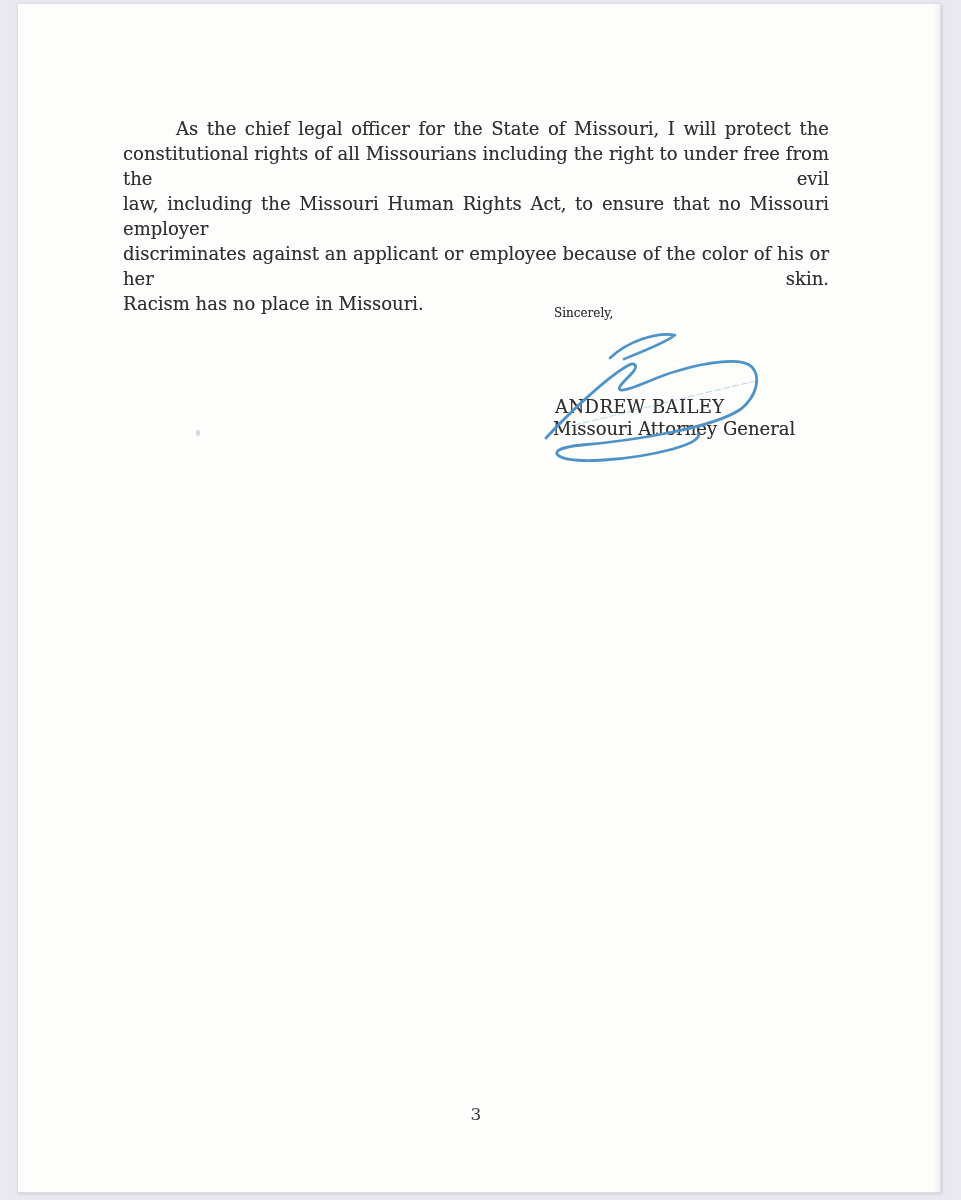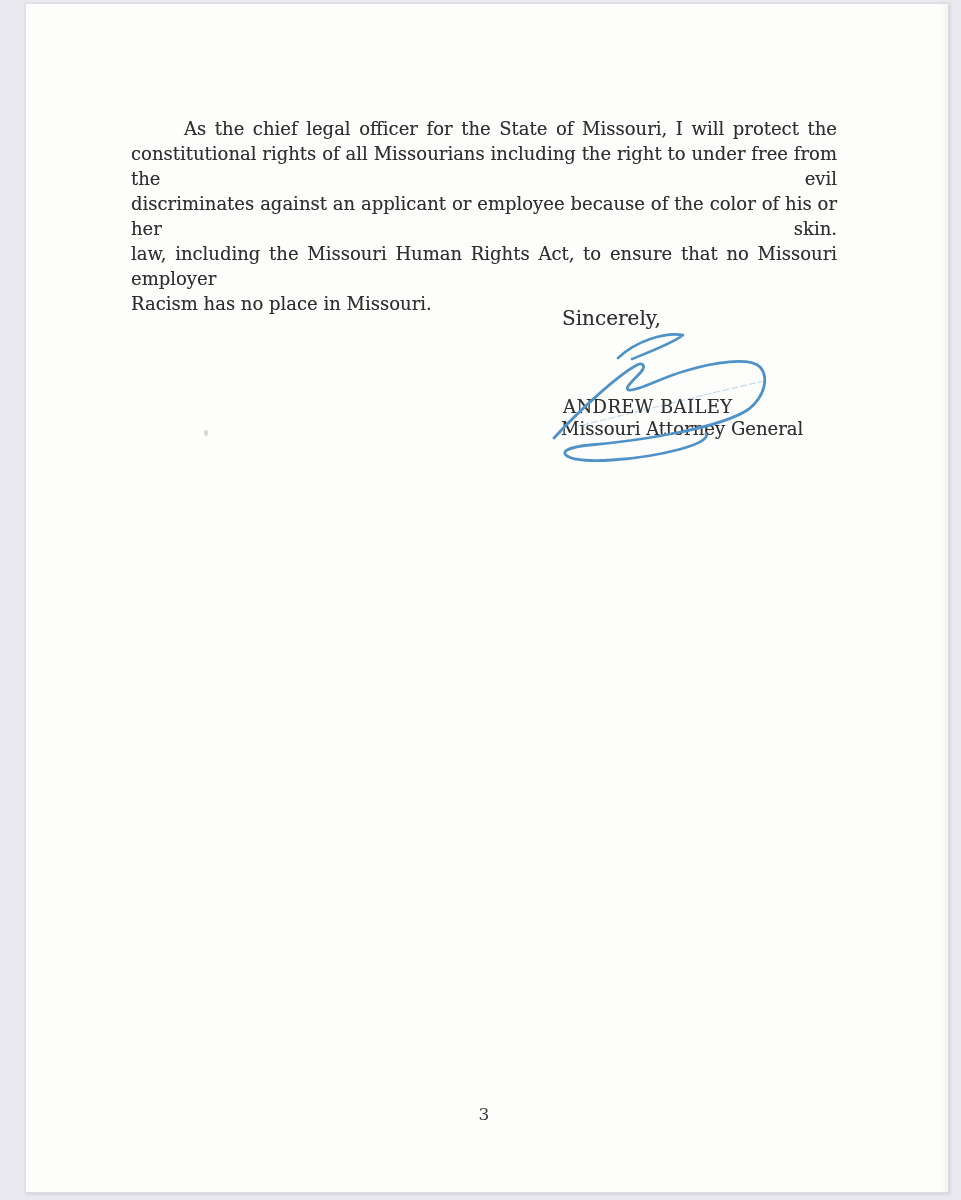--- a/index.html
+++ b/index.html
@@ -12,21 +12,21 @@
     font-family: "DejaVu Serif", serif;
   }
   .backdrop {
     position: absolute;
     left: 0; top: 0;
     width: 961px; height: 1200px;
     background: #e9e9ef;
   }
   .page {
     position: absolute;
-    left: 25px; top: 3px;
+    left: 17px; top: 3px;
     width: 924px; height: 1190px;
     background: #fdfdfc;
     border: 1px solid #dddde3;
     box-shadow: 1px 1px 3px rgba(120,120,140,0.25);
     box-sizing: border-box;
   }
   .page-edge-right {
     position: absolute;
     right: 0; top: 0;
     width: 8px; height: 100%;
@@ -48,21 +48,21 @@
   }
   .body-line.first {
     padding-left: 53px;
   }
   .body-line.last {
     text-align-last: left;
   }
   .closing {
     position: absolute;
     left: 536px; top: 302px;
-    font-size: 20px;
+    font-size: 12px;
     color: #2f2f2f;
     text-shadow: 0 0 0.5px rgba(47,47,47,0.45);
   }
   .signer-name {
     position: absolute;
     left: 537px; top: 392px;
     font-size: 18px;
     letter-spacing: 0.4px;
     color: #2f2f2f;
     text-shadow: 0 0 0.5px rgba(47,47,47,0.45);
@@ -100,22 +100,22 @@
 </style>
 </head>
 <body>
 
 <div class="backdrop">
   <div class="page">
 
     <div class="body-paragraph">
       <div class="body-line first">As the chief legal officer for the State of Missouri, I will protect the</div>
       <div class="body-line">constitutional rights of all Missourians including the right to under free from the evil</div>
+      <div class="body-line">law, including the Missouri Human Rights Act, to ensure that no Missouri employer</div>
       <div class="body-line">discriminates against an applicant or employee because of the color of his or her skin.</div>
-      <div class="body-line">law, including the Missouri Human Rights Act, to ensure that no Missouri employer</div>
       <div class="body-line last">Racism has no place in Missouri.</div>
     </div>
 
     <div class="closing">Sincerely,</div>
 
     <div class="signer-name">ANDREW BAILEY</div>
     <div class="signer-title">Missouri Attorney General</div>
 
     <svg class="signature-svg" viewBox="0 0 238 142" fill="none" xmlns="http://www.w3.org/2000/svg">
 

